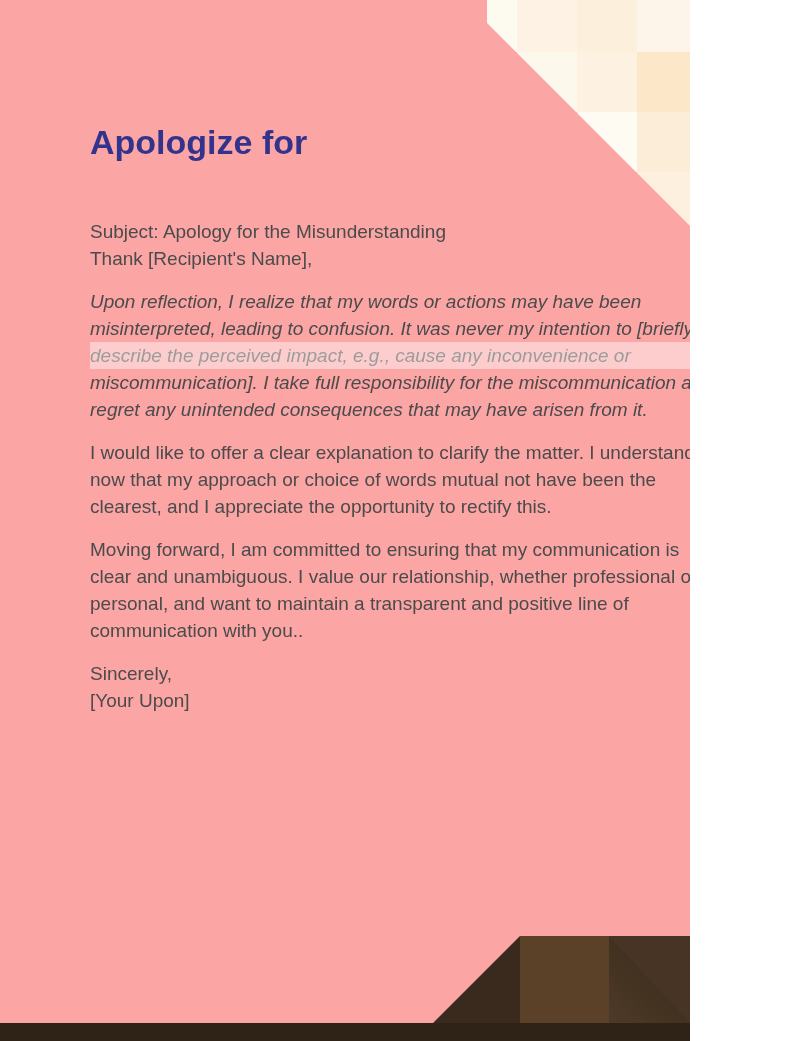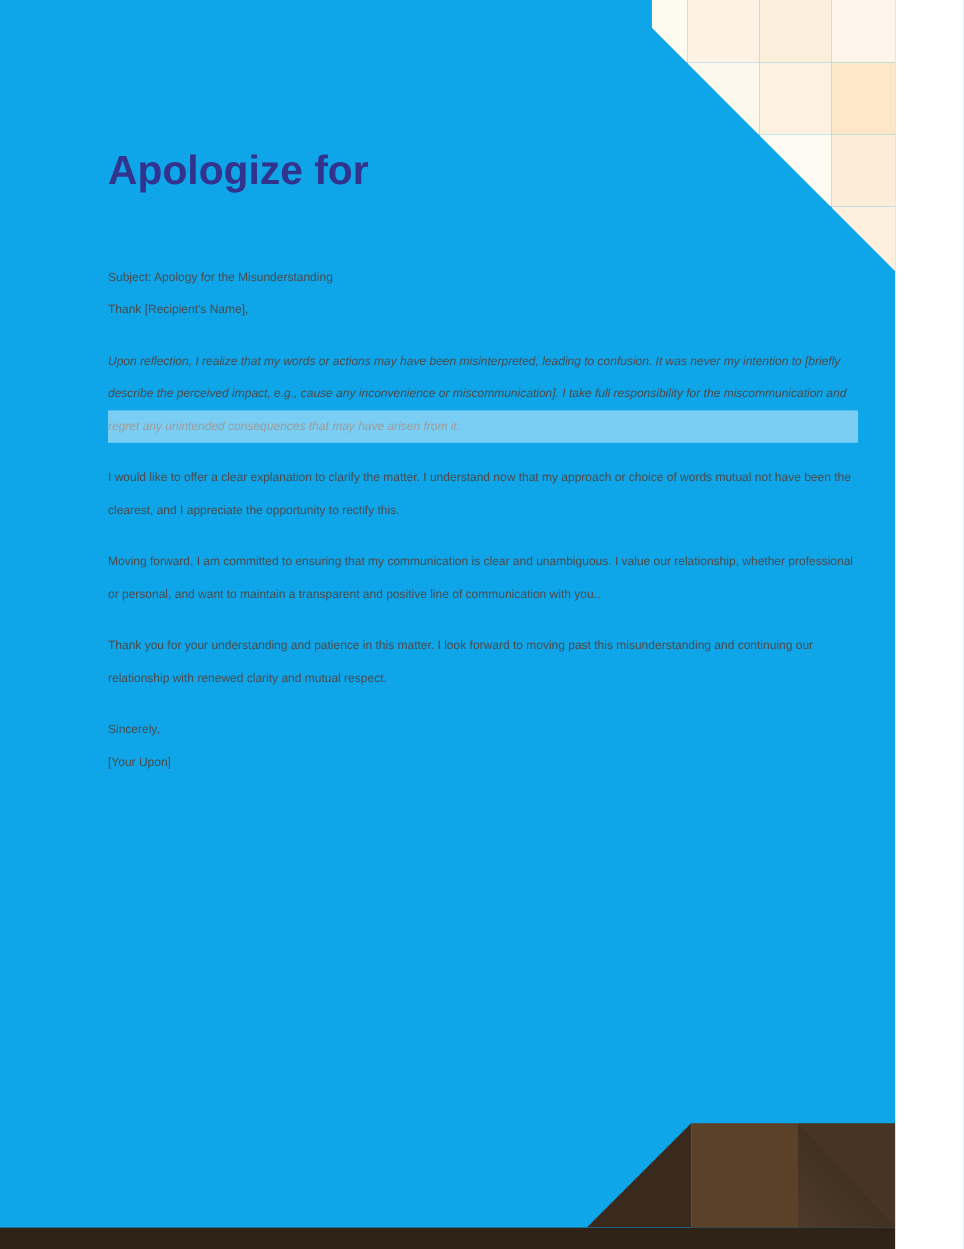--- a/index.html
+++ b/index.html
@@ -1,20 +1,20 @@
 <!DOCTYPE html>
 <html><head>
 <meta charset="utf-8">
 <style>
   html, body { margin: 0; padding: 0; background: #ffffff; }
   .page {
     position: relative;
-    width: 746px;
+    width: 690px;
     height: 1041px;
-    background: #0ea5e9;
+    background: #fca5a5;
     overflow: hidden;
     font-family: "Liberation Sans", sans-serif;
   }
 
   
   .mosaic {
     position: absolute;
     top: 0; right: 0;
     width: 203px; height: 232px;
     clip-path: polygon(0 0, 203px 0, 203px 226px, 0 23px);
@@ -41,21 +41,21 @@
   h1.title {
     margin: 0 0 56px 0;
     font-size: 34px;
     line-height: 40px;
     font-weight: 700;
     color: #32338c;
     letter-spacing: 0;
   }
   .body-text {
     color: #4b4b4b;
-    font-size: 10px;
+    font-size: 19px;
     line-height: 27px;
   }
   .body-text p { margin: 0 0 16px 0; }
   .p-wrap { position: relative; font-style: italic; }
   .fade-overlay {
     position: absolute;
     left: 0; right: 0;
     top: 54px; height: 27px;
     background: rgba(255,255,255,0.45);
     pointer-events: none;
@@ -131,21 +131,20 @@
       </p>
 
 
       <div class="p-wrap">
         <p>Upon reflection, I realize that my words or actions may have been misinterpreted, leading to confusion. It was never my intention to [briefly describe the perceived impact, e.g., cause any inconvenience or miscommunication]. I take full responsibility for the miscommunication and regret any unintended consequences that may have arisen from it.</p>
         <div class="fade-overlay"></div>
       </div>
 
       <p>I would like to offer a clear explanation to clarify the matter. I understand now that my approach or choice of words mutual not have been the clearest, and I appreciate the opportunity to rectify this.</p>
       <p>Moving forward, I am committed to ensuring that my communication is clear and unambiguous. I value our relationship, whether professional or personal, and want to maintain a transparent and positive line of communication with you..</p>
-      <p>Thank you for your understanding and patience in this matter. I look forward to moving past this misunderstanding and continuing our relationship with renewed clarity and mutual respect.</p>
 
       <p>
         <span>Sincerely,</span><br>
         <span>[Your Upon]</span>
       </p>
     </div>
   </div>
 
   <div class="footer-decor">
     <div class="corner-triangle"></div>

